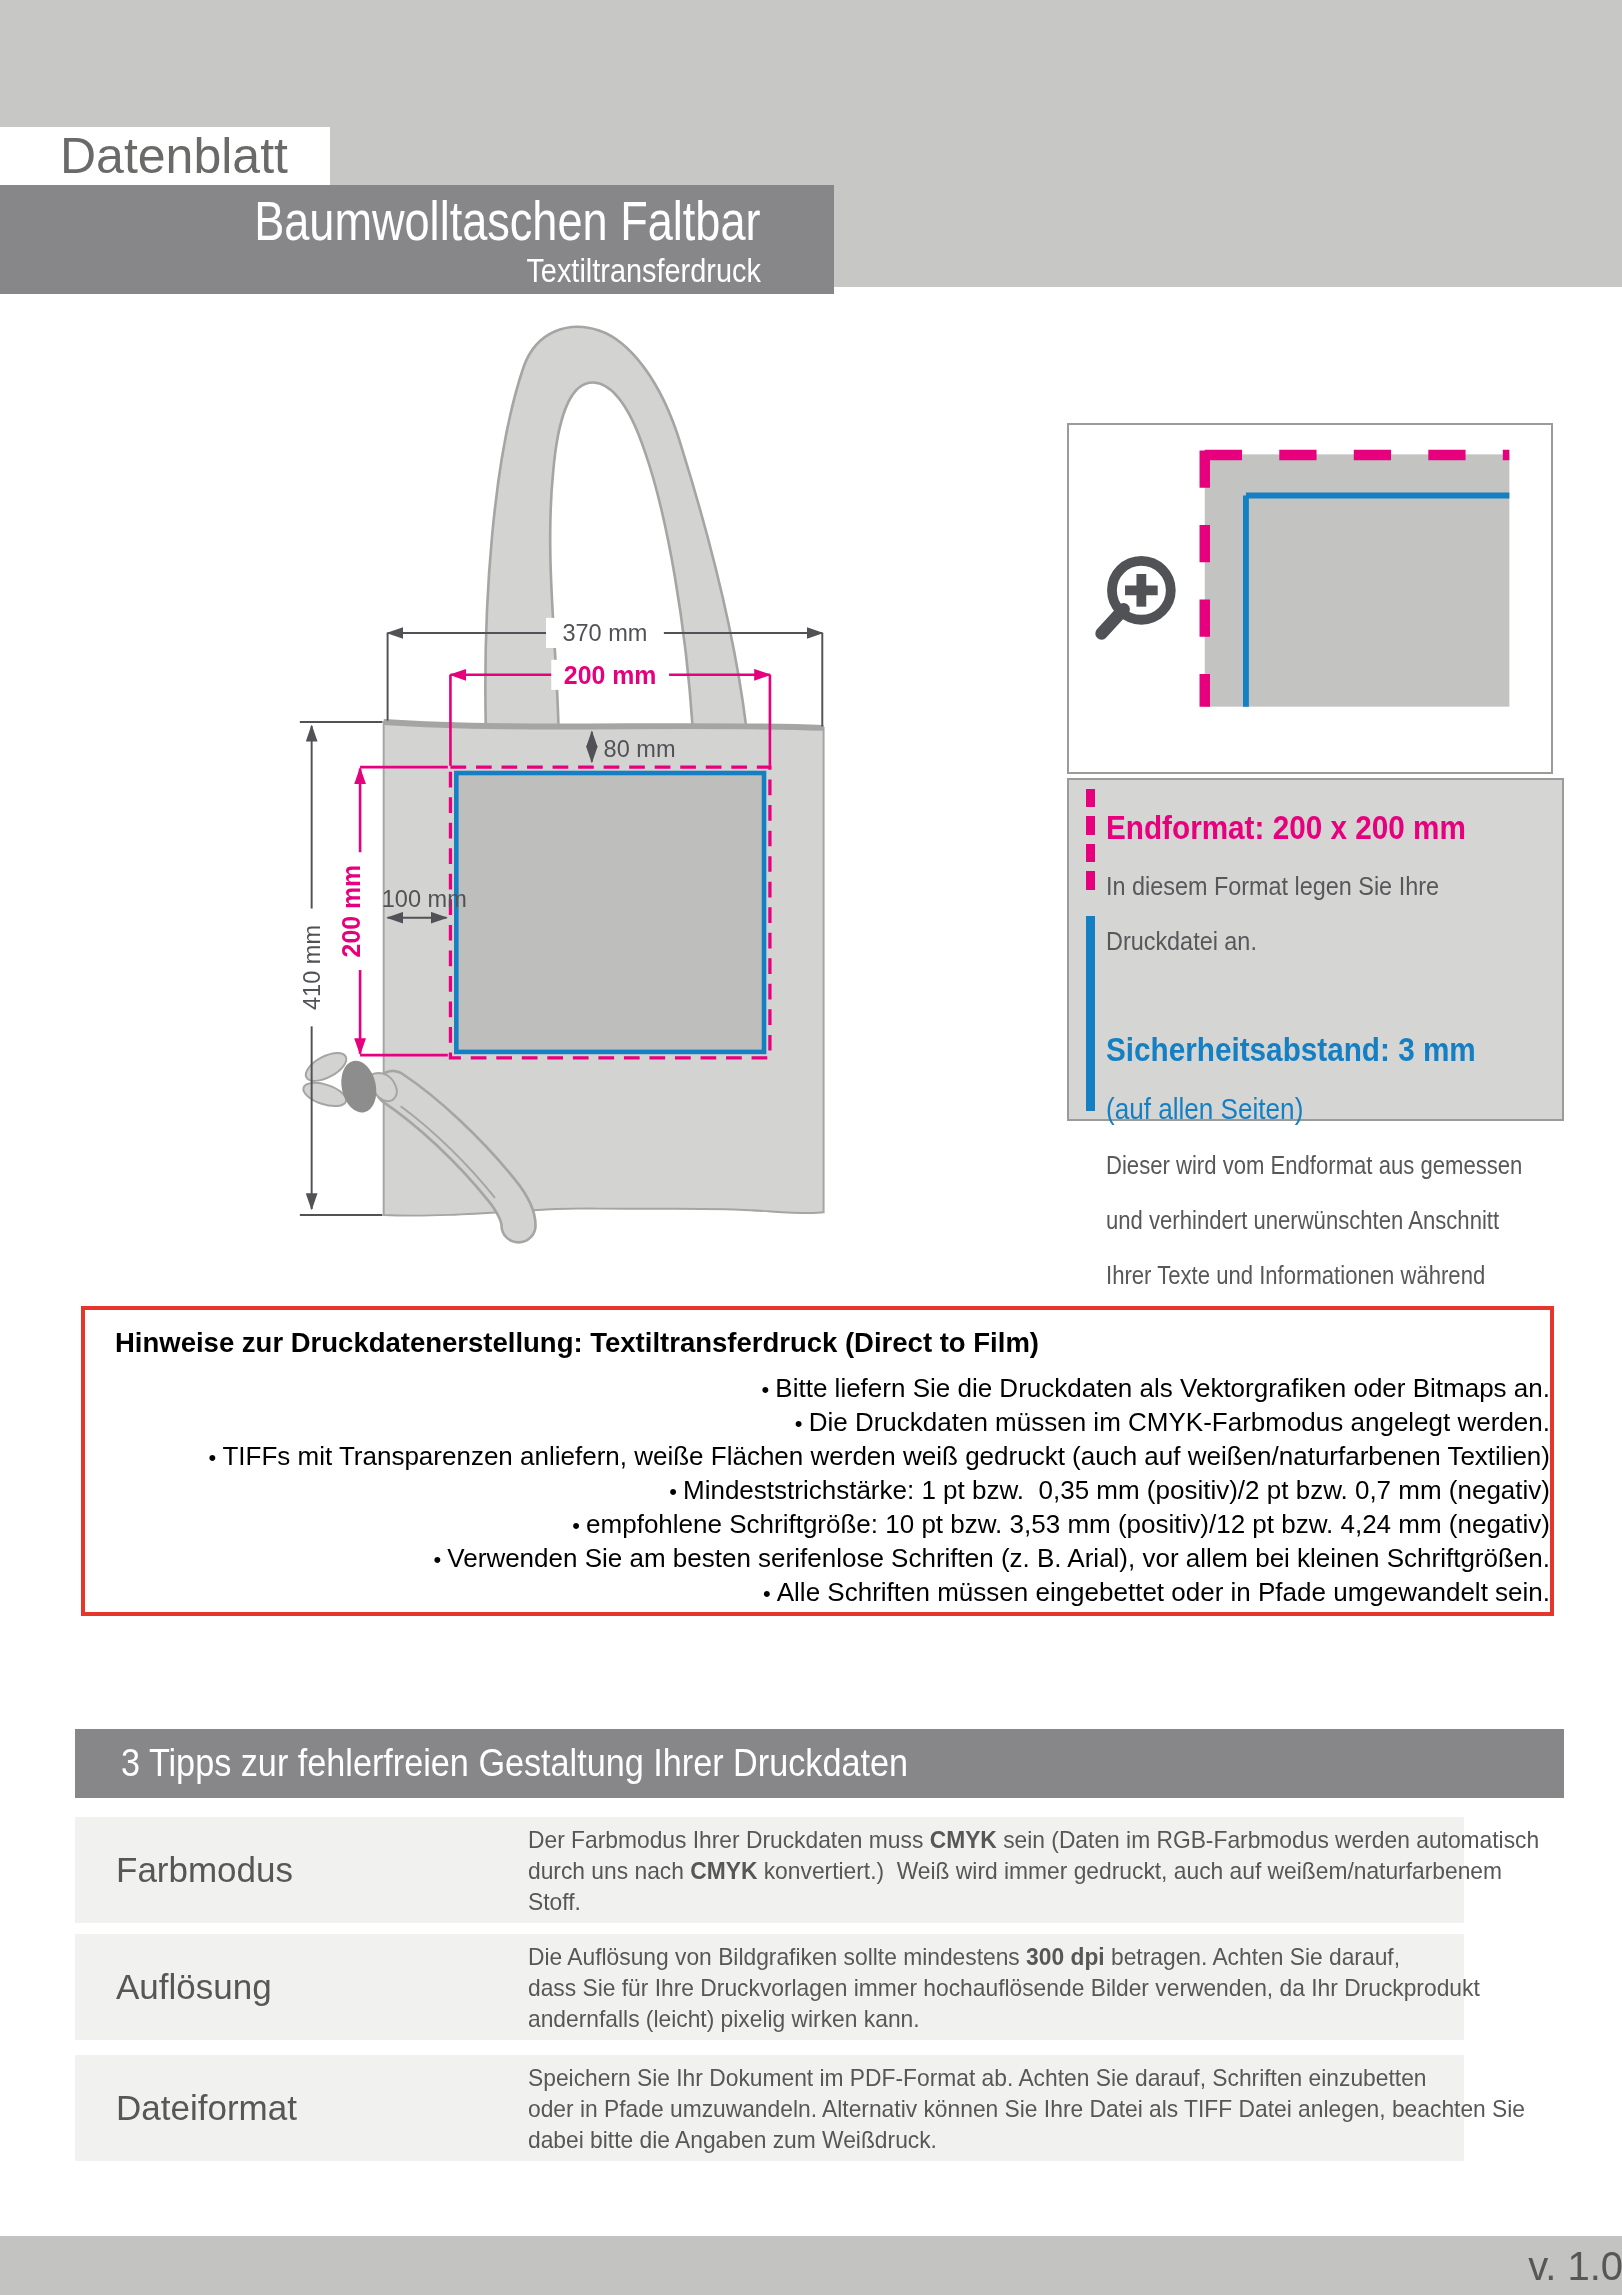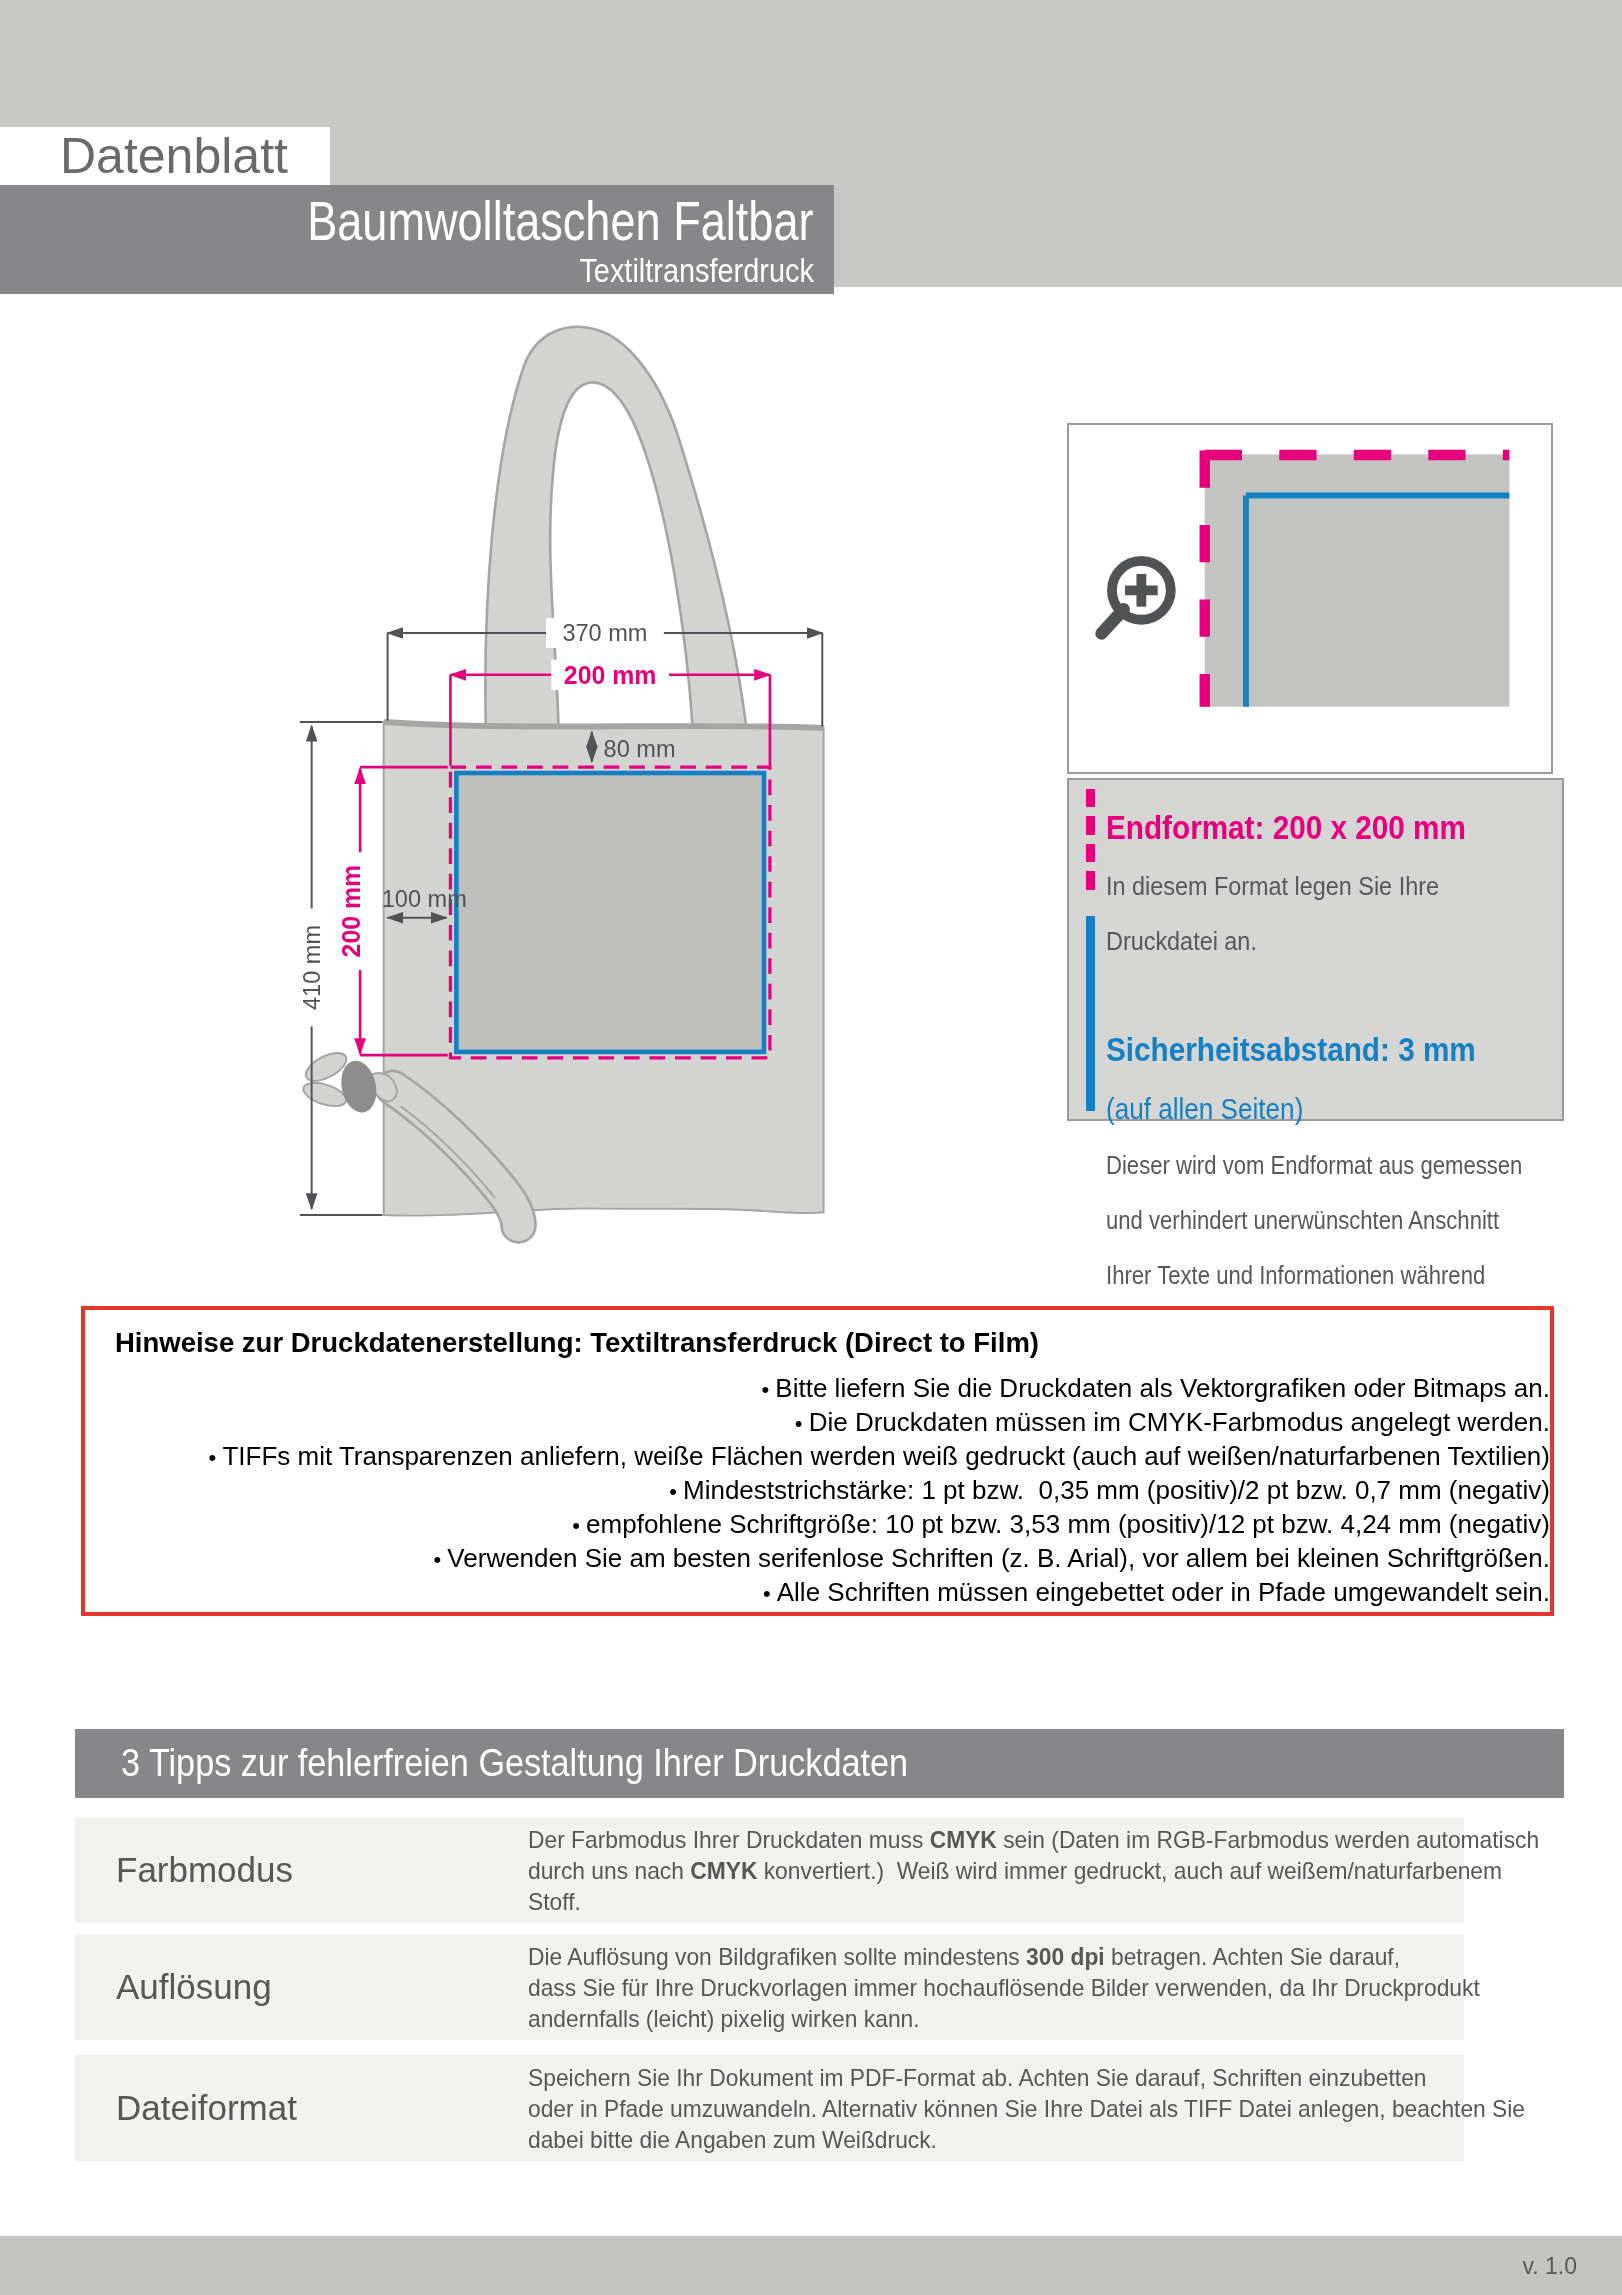--- a/index.html
+++ b/index.html
@@ -12,21 +12,21 @@
 
   
   .top-band{left:0;top:0;width:1623px;height:287px;background:var(--c-band_light);}
   .datenblatt-box{left:0;top:127px;width:330px;height:58px;background:#ffffff;}
   .datenblatt-box .lbl{
     margin-left:60px;line-height:58px;font-size:50px;color:var(--c-datenblatt_text);
   }
   .title-band{
     left:0;top:185px;width:834px;height:109px;background:var(--c-band_dark);
     display:flex;flex-direction:column;align-items:flex-end;justify-content:center;
-    padding-right:20px;box-sizing:border-box;
+    padding-right:73px;box-sizing:border-box;
   }
   .title-band .t1{font-size:55px;color:#fff;line-height:60px;}
   .title-band .t2{font-size:34px;color:#fff;line-height:38px;text-align:center;}
   .sqzR82{display:inline-block;transform:scaleX(.82);transform-origin:100% 50%;}
   .sqzR85{display:inline-block;transform:scaleX(.85);transform-origin:100% 50%;}
   .sqzL85{display:inline-block;transform:scaleX(.85);transform-origin:0 50%;}
   .sqzL90{display:inline-block;transform:scaleX(.90);transform-origin:0 50%;}
   .sqzL95{display:inline-block;transform:scaleX(.95);transform-origin:0 50%;}
 
   
@@ -69,21 +69,21 @@
   .tips-band .tb{margin-left:46px;line-height:69px;font-size:38px;color:#fff;white-space:pre;}
   .tip-row{left:75px;width:1389px;height:106px;background:var(--c-row_bg);}
   .tip-label{position:absolute;left:41px;top:0;height:100%;display:flex;align-items:center;
     font-size:35px;color:var(--c-text);}
   .tip-text{position:absolute;left:453px;top:6.5px;}
   .tline{font-size:24px;line-height:31px;color:var(--c-text);white-space:pre;}
 
   
   .footer-band{left:0;top:2236px;width:1623px;height:60px;background:var(--c-footer_band);
     text-align:right;}
-  .footer-band .v{margin-right:46px;line-height:60px;font-size:23px;color:var(--c-text);}
+  .footer-band .v{line-height:60px;font-size:40px;color:var(--c-text);}
 </style>
 </head>
 <body>
 
 <div>
 
   <div class="abs top-band"></div>
   <div class="abs datenblatt-box">
     <div class="lbl">Datenblatt</div>
   </div>

